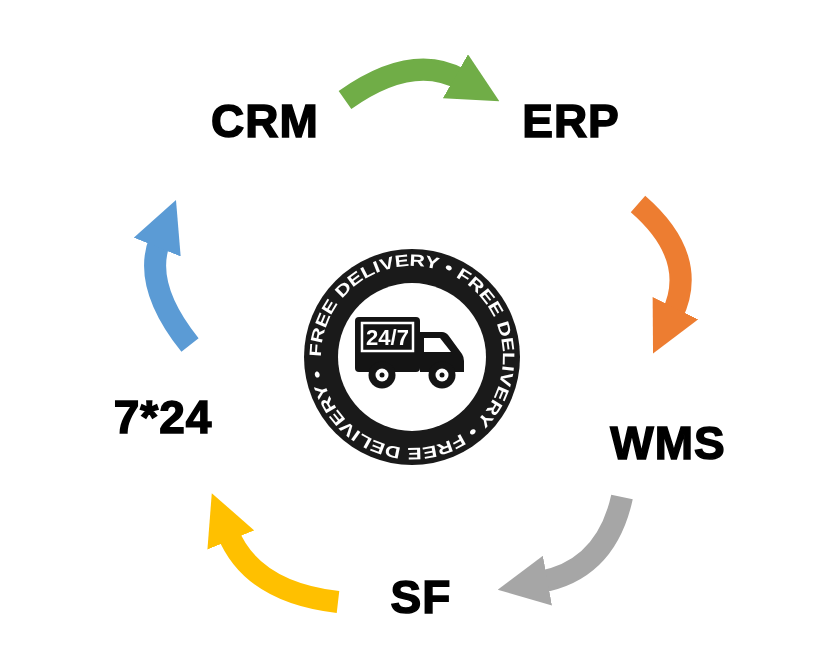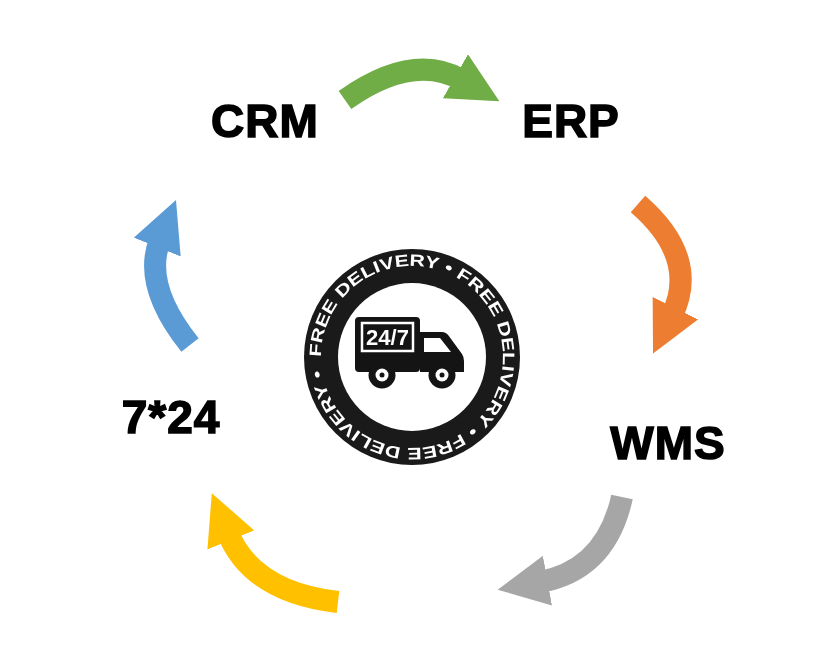--- a/index.html
+++ b/index.html
@@ -29,21 +29,21 @@
     letter-spacing: 1px;
     color: #000000;
     -webkit-text-stroke: 1.5px #000000;
     white-space: nowrap;
     user-select: none;
   }
   .label-crm { left: 265px; top: 121px; }
   .label-erp { left: 571px; top: 121px; }
   .label-wms { left: 668px; top: 443px; }
   .label-sf  { left: 421px; top: 597px; }
-  .label-724 { left: 171px; top: 417px; }
+  .label-724 { left: 163px; top: 417px; }
 
   .ring-text {
     font-family: "Liberation Sans", sans-serif;
     font-weight: bold;
     font-size: 16.5px;
     fill: #ffffff;
   }
   .truck-text {
     font-family: "Liberation Sans", sans-serif;
     font-weight: bold;
@@ -108,15 +108,16 @@
           <circle cx="30" cy="13" r="6.5" fill="#ffffff"></circle>
           <circle cx="30" cy="13" r="2.5" fill="#141414"></circle>
         </g>
       </g>
     </g>
   </svg>
 
   <div class="node-label label-erp">ERP</div>
   <div class="node-label label-crm">CRM</div>
   <div class="node-label label-wms">WMS</div>
+  <div class="node-label label-sf">SF</div>
   <div class="node-label label-724">7*24</div>
 
 </div>
 
 </body></html>

